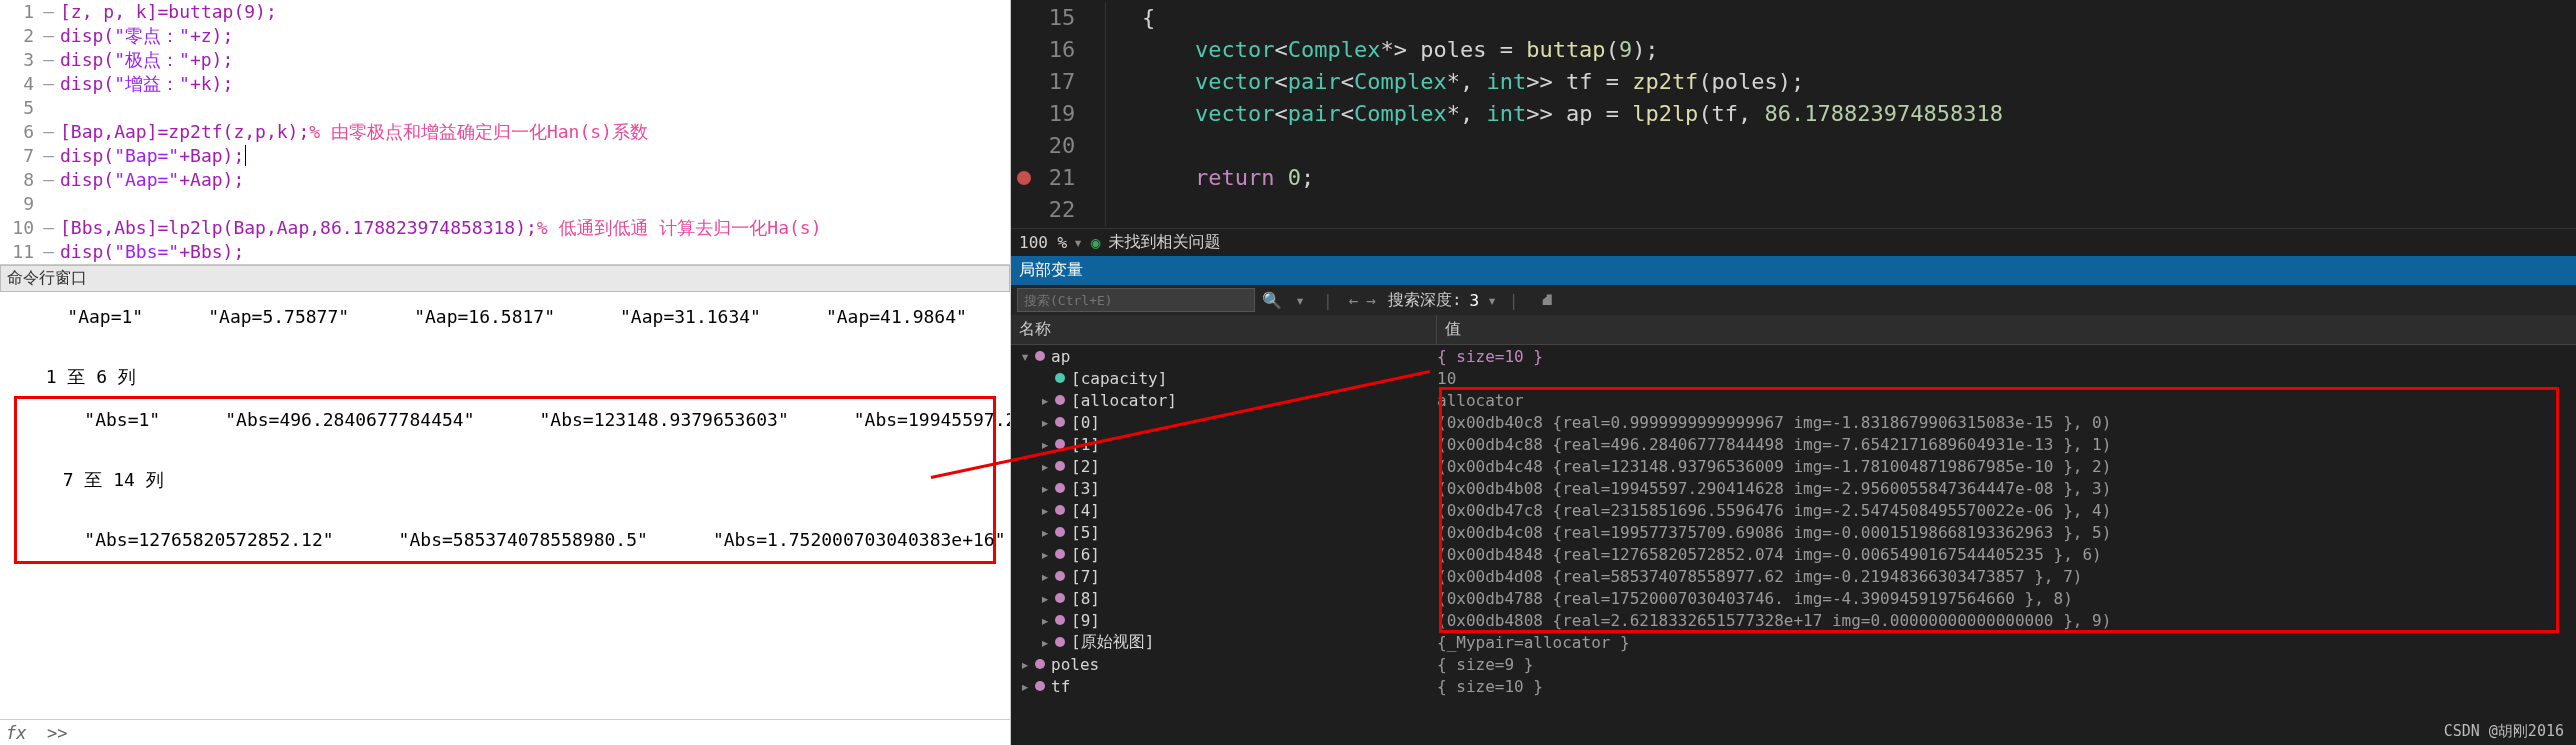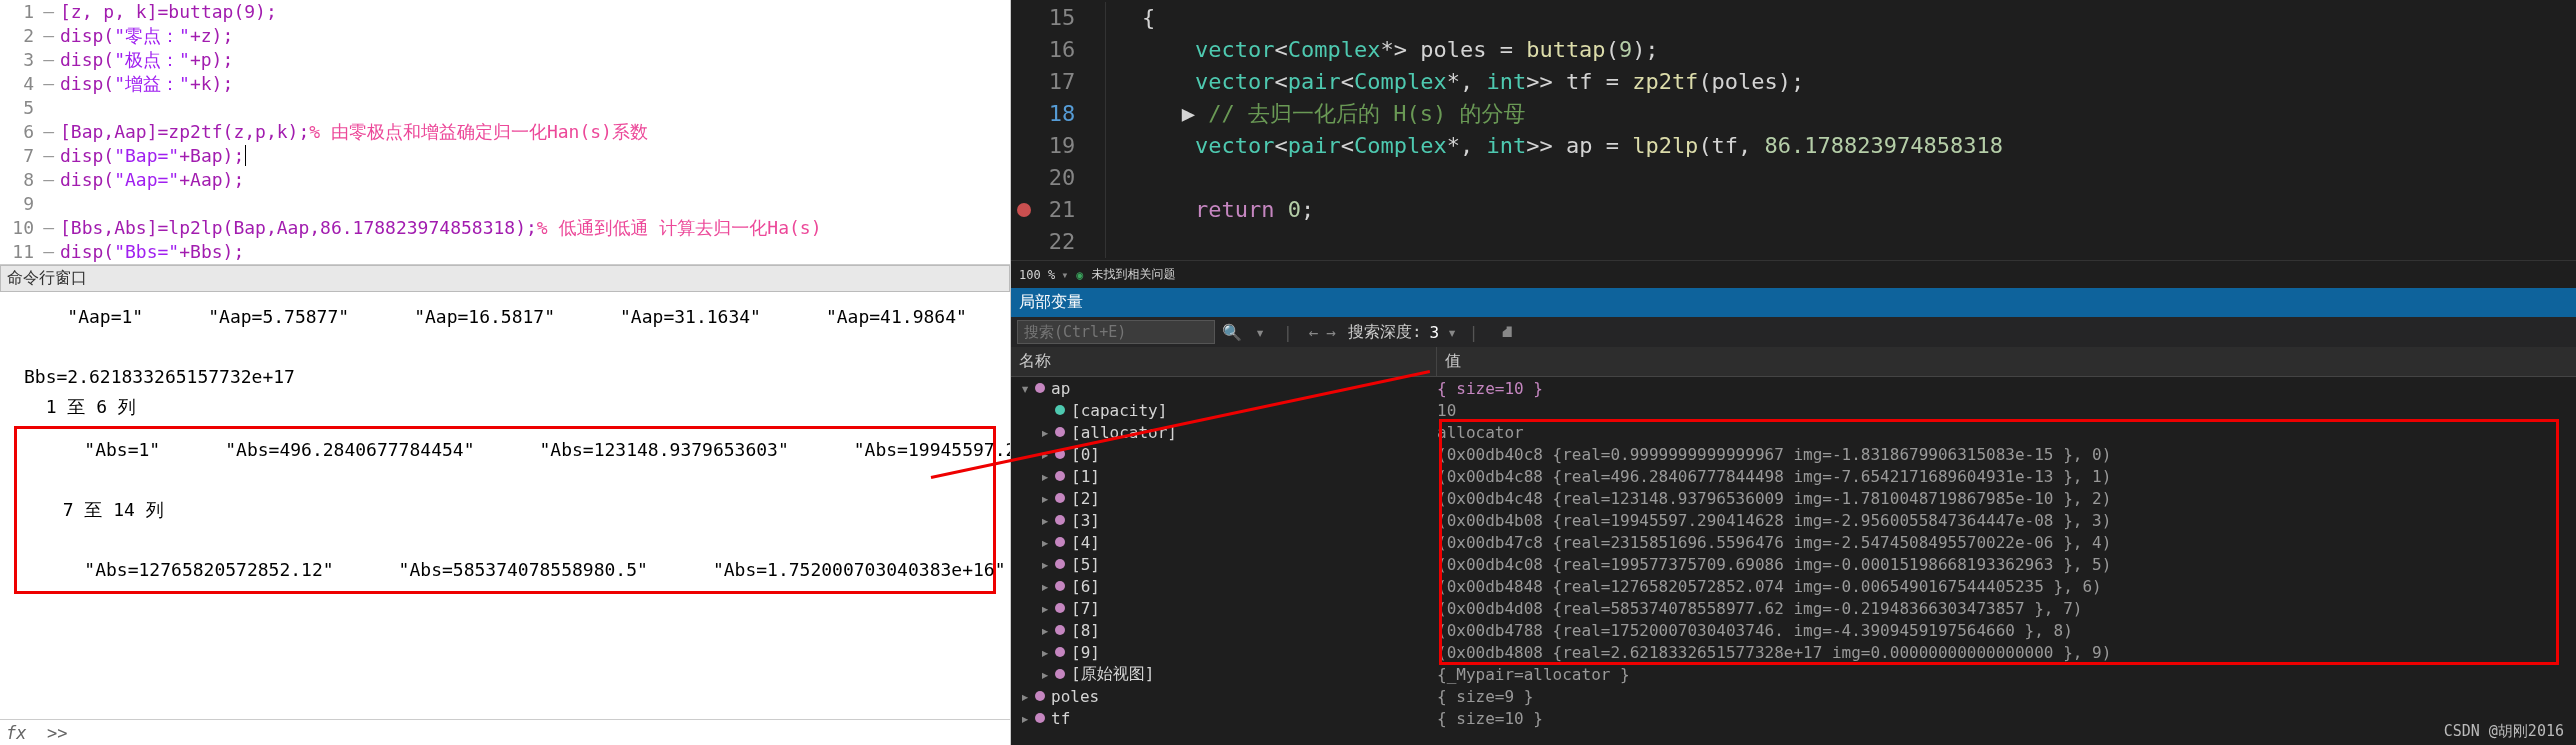--- a/index.html
+++ b/index.html
@@ -25,25 +25,25 @@
 .cpp-gut.hl{color:#569cd6}
 .cpp-code{padding-left:36px}
 .cpp-code .t{color:#4ec9b0}
 .cpp-code .k{color:#c586c0}
 .cpp-code .f{color:#dcdcaa}
 .cpp-code .n{color:#b5cea8}
 .cpp-code .c{color:#6a9955}
 .cpp-code .p{color:#d4d4d4}
 .bp-gut{width:26px;display:flex;align-items:center;justify-content:center}
 .bp-dot{width:14px;height:14px;border-radius:50%;background:#c94f4f}
-.status-bar{height:28px;background:#1e1e1e;color:#d4d4d4;display:flex;align-items:center;font-size:12px;border-top:1px solid #333;padding-left:8px}
+.status-bar{height:28px;background:#1e1e1e;color:#d4d4d4;display:flex;align-items:center;font-size:16px;border-top:1px solid #333;padding-left:8px}
 .status-bar .ok{color:#3ba55d;margin:0 8px}
 .locals-title{background:#0e639c;color:#fff;font-size:16px;padding:4px 8px}
 .locals-search{background:#252526;display:flex;align-items:center;height:30px;font-size:16px;color:#ccc}
-.locals-search input{background:#3c3c3c;border:1px solid #555;color:#ccc;height:24px;width:198px;margin-left:6px;padding:0 6px;font-size:15px}
+.locals-search input{background:#3c3c3c;border:1px solid #555;color:#ccc;height:24px;width:238px;margin-left:6px;padding:0 6px;font-size:13px}
 .locals-search .sep{margin:0 12px;color:#555}
 .locals-head{display:flex;background:#2d2d2d;color:#ccc;font-size:16px;border-bottom:1px solid #444}
 .locals-head div{padding:4px 8px}
 .col-name{width:426px;border-right:1px solid #444}
 .col-val{flex:1}
 .locals-body{flex:1;background:#1e1e1e;color:#d4d4d4;font-size:16px;font-family:Consolas,monospace;overflow:auto;position:relative}
 .tree-row{display:flex;align-items:center;height:22px;white-space:pre}
 .tree-name{width:426px;display:flex;align-items:center;overflow:hidden}
 .tree-val{flex:1;color:#999}
 .tree-val.hl{color:#c586c0}
@@ -70,41 +70,39 @@
       <div class="ed-line"><div class="ed-gutter dash">7</div><div class="ed-code"><span class="kw">disp(</span><span class="str">"Bap="</span><span class="kw">+Bap);</span><span style="border-left:1px solid #000;margin-left:1px"></span></div></div>
       <div class="ed-line"><div class="ed-gutter dash">8</div><div class="ed-code"><span class="kw">disp(</span><span class="str">"Aap="</span><span class="kw">+Aap);</span></div></div>
       <div class="ed-line"><div class="ed-gutter">9</div><div class="ed-code"><span class="kw"></span></div></div>
       <div class="ed-line"><div class="ed-gutter dash">10</div><div class="ed-code"><span class="kw">[Bbs,Abs]=lp2lp(Bap,Aap,86.178823974858318);</span><span class="cmt">% 低通到低通 计算去归一化Ha(s)</span></div></div>
       <div class="ed-line"><div class="ed-gutter dash">11</div><div class="ed-code"><span class="kw">disp(</span><span class="str">"Bbs="</span><span class="kw">+Bbs);</span></div></div>
     </div>
   <div class="cmd-title">命令行窗口</div>
   <div class="cmd-body">
     <div class="cmd-row">    "Aap=1"      "Aap=5.75877"      "Aap=16.5817"      "Aap=31.1634"      "Aap=41.9864"      "Aap=41.9864"      "Aap=31.1634"      "Aap=16.5817"      "Aap=5.75877"      "Aap=1"</div>
     <div class="cmd-row">&nbsp;</div>
-    <div class="cmd-row">Bbs=2.621833265157732e+17</div>
     <div class="cmd-row">  1 至 6 列</div>
     <div class="red-box">
       <div class="cmd-row">    "Abs=1"      "Abs=496.2840677784454"      "Abs=123148.9379653603"      "Abs=19945597.29041466"      "Abs=2315851696.559653"      "Abs=199577375709.6916"</div>
       <div class="cmd-row">&nbsp;</div>
       <div class="cmd-row">  7 至 14 列</div>
       <div class="cmd-row">&nbsp;</div>
       <div class="cmd-row">    "Abs=12765820572852.12"      "Abs=585374078558980.5"      "Abs=1.752000703040383e+16"      "Abs=2.621833265157754e+17"</div>
     </div>
   </div>
   <div class="fx-bar">
     <span>fx</span>&nbsp;&nbsp;<span>&gt;&gt;</span>
   </div>
 </div>
 
 <div class="right-panel">
   <div class="cpp-editor" id="cpp-editor">
       <div class="cpp-line"><div class="bp-gut"></div><div class="cpp-gut">15</div><div class="cpp-code">{</div></div>
       <div class="cpp-line"><div class="bp-gut"></div><div class="cpp-gut">16</div><div class="cpp-code"><span class="p">    </span><span class="t">vector</span><span class="p">&lt;</span><span class="t">Complex</span><span class="p">*&gt; poles = </span><span class="f">buttap</span><span class="p">(</span><span class="n">9</span><span class="p">);</span></div></div>
       <div class="cpp-line"><div class="bp-gut"></div><div class="cpp-gut">17</div><div class="cpp-code"><span class="p">    </span><span class="t">vector</span><span class="p">&lt;</span><span class="t">pair</span><span class="p">&lt;</span><span class="t">Complex</span><span class="p">*, </span><span class="t">int</span><span class="p">&gt;&gt; tf = </span><span class="f">zp2tf</span><span class="p">(poles);</span></div></div>
-      <div class="cpp-line"><div class="bp-gut"></div><div class="cpp-gut hl">18</div><div class="cpp-code"><span class="p">   ▶</span><span class="c"> // 去归一化后的 H(s) 的分母</span></div></div>
       <div class="cpp-line"><div class="bp-gut"></div><div class="cpp-gut">19</div><div class="cpp-code"><span class="p">    </span><span class="t">vector</span><span class="p">&lt;</span><span class="t">pair</span><span class="p">&lt;</span><span class="t">Complex</span><span class="p">*, </span><span class="t">int</span><span class="p">&gt;&gt; ap = </span><span class="f">lp2lp</span><span class="p">(tf, </span><span class="n">86.178823974858318</span><span class="p"></span></div></div>
       <div class="cpp-line"><div class="bp-gut"></div><div class="cpp-gut">20</div><div class="cpp-code"></div></div>
       <div class="cpp-line"><div class="bp-gut"><div class="bp-dot"></div></div><div class="cpp-gut">21</div><div class="cpp-code"><span class="p">    </span><span class="k">return</span><span class="p"> </span><span class="n">0</span><span class="p">;</span></div></div>
       <div class="cpp-line"><div class="bp-gut"></div><div class="cpp-gut">22</div><div class="cpp-code"></div></div>
     </div>
   <div class="status-bar">
     <span>100 %</span>
     <span style="margin-left:6px;color:#888">▾</span>
     <span class="ok">◉</span>
     <span>未找到相关问题</span>

